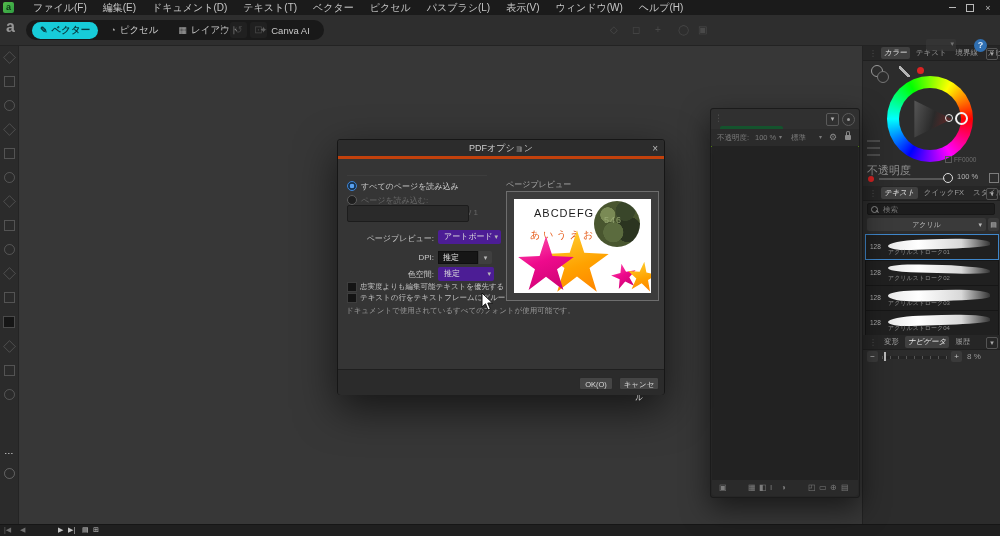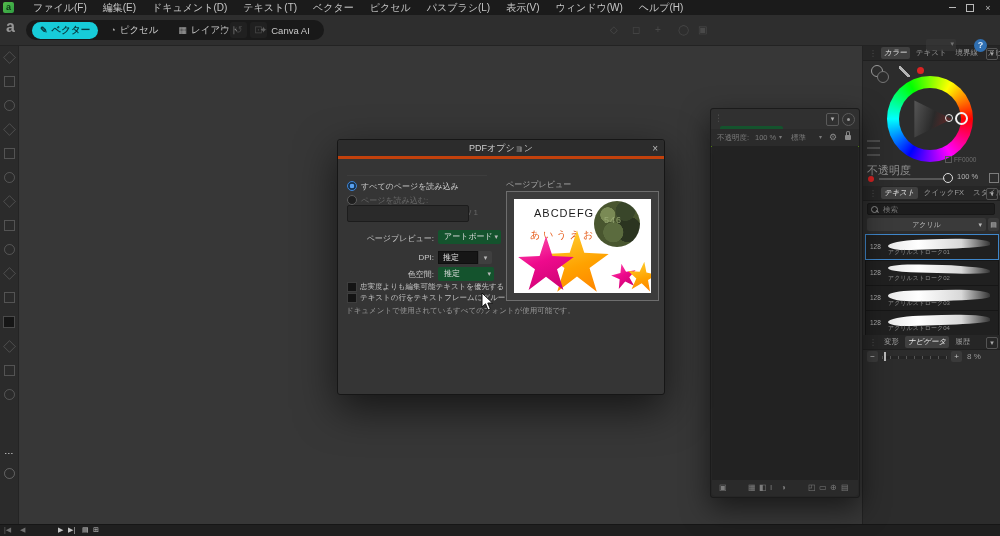--- a/index.html
+++ b/index.html
@@ -146,21 +146,21 @@
   .dtitle .t{display:block;text-align:center;font-size:9px;color:#cfcfcf;line-height:16px;}
   .dclose{position:absolute;right:6px;top:1px;color:#b9b9b9;font-size:10px;line-height:15px;cursor:pointer;}
   .dsep{position:absolute;left:9px;top:35px;width:140px;border-top:1px solid #454545;opacity:.5;}
   .radio{position:absolute;width:8px;height:8px;border-radius:50%;border:1px solid #5c5c5c;background:#1f1f1f;}
   .radio.on{border-color:#3d84d6;background:radial-gradient(circle,#58a0ee 0 2px,#16324f 2.6px);}
   .dlab{position:absolute;font-size:8px;color:#cccccc;white-space:nowrap;}
   .dlab.dis{color:#686868;}
   .dinput{position:absolute;left:9px;top:65px;width:116px;height:13px;background:#2a2a2a;
           border:1px solid #1c1c1c;border-radius:2px;}
   .rlab{position:absolute;width:87px;text-align:right;font-size:8px;color:#c6c6c6;white-space:nowrap;}
-  .dd{position:absolute;background:#14532d;border-radius:2px;font-size:8px;color:#dedede;
+  .dd{position:absolute;background:#4c1d95;border-radius:2px;font-size:8px;color:#dedede;
       line-height:14px;padding-left:6px;box-sizing:border-box;cursor:pointer;}
   .dd .car{position:absolute;right:3px;top:0;font-size:7px;color:#b9b9b9;}
   .combo-f{position:absolute;background:#161616;border:1px solid #0f0f0f;font-size:8px;color:#e2e2e2;
            line-height:12px;padding-left:4px;box-sizing:border-box;}
   .combo-b{position:absolute;width:13px;background:#3f3f3f;border-radius:0 2px 2px 0;color:#b9b9b9;
            font-size:7px;text-align:center;line-height:13px;cursor:pointer;}
   .cb{position:absolute;width:8px;height:8px;background:#141414;border:1px solid #3e3e3e;cursor:pointer;}
   .cblab{position:absolute;font-size:7.5px;color:#c3c3c3;white-space:nowrap;}
   .dnote{position:absolute;left:8px;top:166px;font-size:7.5px;color:#979797;white-space:nowrap;}
   .pvlabel{position:absolute;left:168px;top:39px;font-size:8px;color:#a8a8a8;}
@@ -442,20 +442,24 @@
         <span>546</span>
       </div>
       <span class="pg-kana">あいうえお</span>
       <div class="star st-o" style="left:30px;top:30px;width:66px;height:66px;"></div>
       <div class="star st-m" style="left:3px;top:36px;width:58px;height:58px;"></div>
       <div class="star st-m" style="left:97px;top:64px;width:26px;height:26px;transform:rotate(-12deg);"></div>
       <div class="star st-o" style="left:113px;top:62px;width:31px;height:31px;transform:rotate(7deg);"></div>
     </div>
   </div>
 
+  <div class="dbtnbar">
+    <div class="dbtn" style="left:241px;width:34px;">OK(O)</div>
+    <div class="dbtn" style="left:281px;width:40px;">キャンセル</div>
+  </div>
 </div>
 
 <div class="statusbar">
   <span style="left:4px;">|◀</span>
   <span style="left:20px;">◀</span>
   <span class="lit" style="left:58px;">▶</span>
   <span class="lit" style="left:68px;">▶|</span>
   <span class="lit" style="left:82px;">▤</span>
   <span class="lit" style="left:93px;">⊞</span>
 </div>

